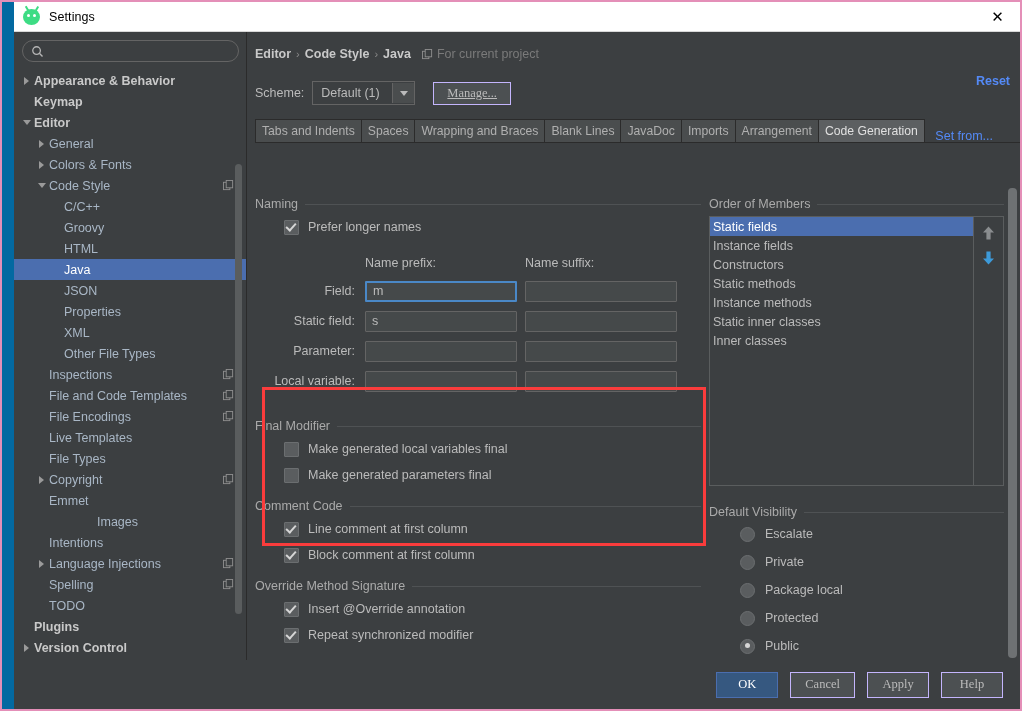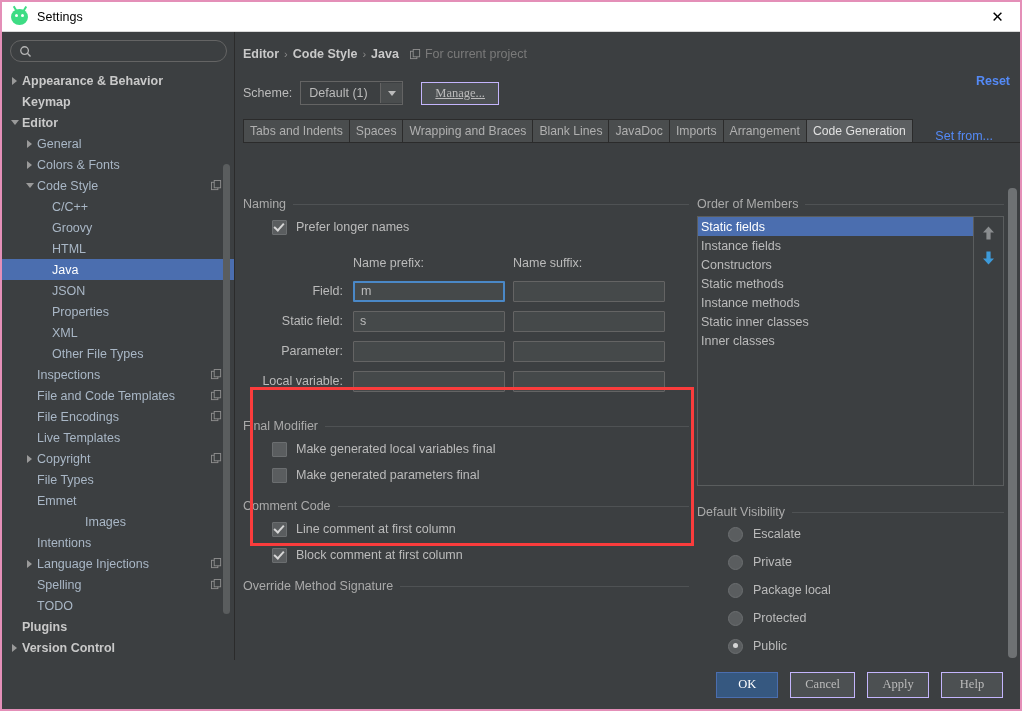--- a/index.html
+++ b/index.html
@@ -14,22 +14,22 @@
     overflow: hidden;
     position: relative;
   }
   .window {
     position: absolute; inset: 0;
     border-left: 2px solid #e48fb8;
     border-right: 2px solid #e48fb8;
     border-top: 2px solid #e48fb8;
     border-bottom: 2px solid #e48fb8;
     box-sizing: border-box;
-    background: #15803d;
-    display: flex; flex-direction: column;
+    background: #0369a1;
+    display: flex; flex-direction: column; padding-left: 12px;
   }
   
   .titlebar {
     height: 29px; min-height: 29px;
     background: #ffffff;
     display: flex; align-items: center;
     padding: 0 0 0 9px;
     border-bottom: 1px solid #d8d8d8;
   }
   .app-icon {
@@ -438,32 +438,32 @@
               <span class="copy-badge"><svg viewBox="0 0 12 12" width="11" height="11">
                   <rect x="0.5" y="2.5" width="7" height="8" fill="none" stroke="#8e8e8e"></rect>
                   <rect x="3.5" y="0.5" width="7" height="8" fill="#3c3f41" stroke="#8e8e8e"></rect>
                 </svg></span>
             </div>
             <div class="tree-node" style="padding-left: 21px;">
               <span class="tree-arrow"></span>
               <span class="tree-label">Live Templates</span>
             </div>
             <div class="tree-node" style="padding-left: 21px;">
+              <span class="tree-arrow"></span>
+              <span class="tree-label">File Types</span>
+            </div>
+            <div class="tree-node" style="padding-left: 21px;">
               <span class="tree-arrow">
                 <span class="tri"></span>
               </span>
               <span class="tree-label">Copyright</span>
               <span class="copy-badge"><svg viewBox="0 0 12 12" width="11" height="11">
                   <rect x="0.5" y="2.5" width="7" height="8" fill="none" stroke="#8e8e8e"></rect>
                   <rect x="3.5" y="0.5" width="7" height="8" fill="#3c3f41" stroke="#8e8e8e"></rect>
                 </svg></span>
-            </div>
-            <div class="tree-node" style="padding-left: 21px;">
-              <span class="tree-arrow"></span>
-              <span class="tree-label">File Types</span>
             </div>
             <div class="tree-node" style="padding-left: 21px;">
               <span class="tree-arrow"></span>
               <span class="tree-label">Emmet</span>
             </div>
             <div class="tree-node" style="padding-left: 21px; gap: 48px;">
               <span class="tree-arrow"></span>
               <span class="tree-label">Images</span>
             </div>
             <div class="tree-node" style="padding-left: 21px;">
@@ -641,20 +641,30 @@
                   <div class="chk-row">
                     <span class="checkbox checked"></span>
                     <span class="chk-label">Block comment at first column</span>
                   </div>
                 </div>
 
             <div class="section-head">
               <span class="section-title">Override Method Signature</span>
               <span class="section-rule"></span>
             </div>
+            <div id="override-list">
+                  <div class="chk-row">
+                    <span class="checkbox checked"></span>
+                    <span class="chk-label">Insert @Override annotation</span>
+                  </div>
+                  <div class="chk-row">
+                    <span class="checkbox checked"></span>
+                    <span class="chk-label">Repeat synchronized modifier</span>
+                  </div>
+                </div>
 
             <div class="redbox"></div>
           </div>
 
           <div class="col-right">
             <div class="section-head">
               <span class="section-title">Order of Members</span>
               <span class="section-rule"></span>
             </div>
 

